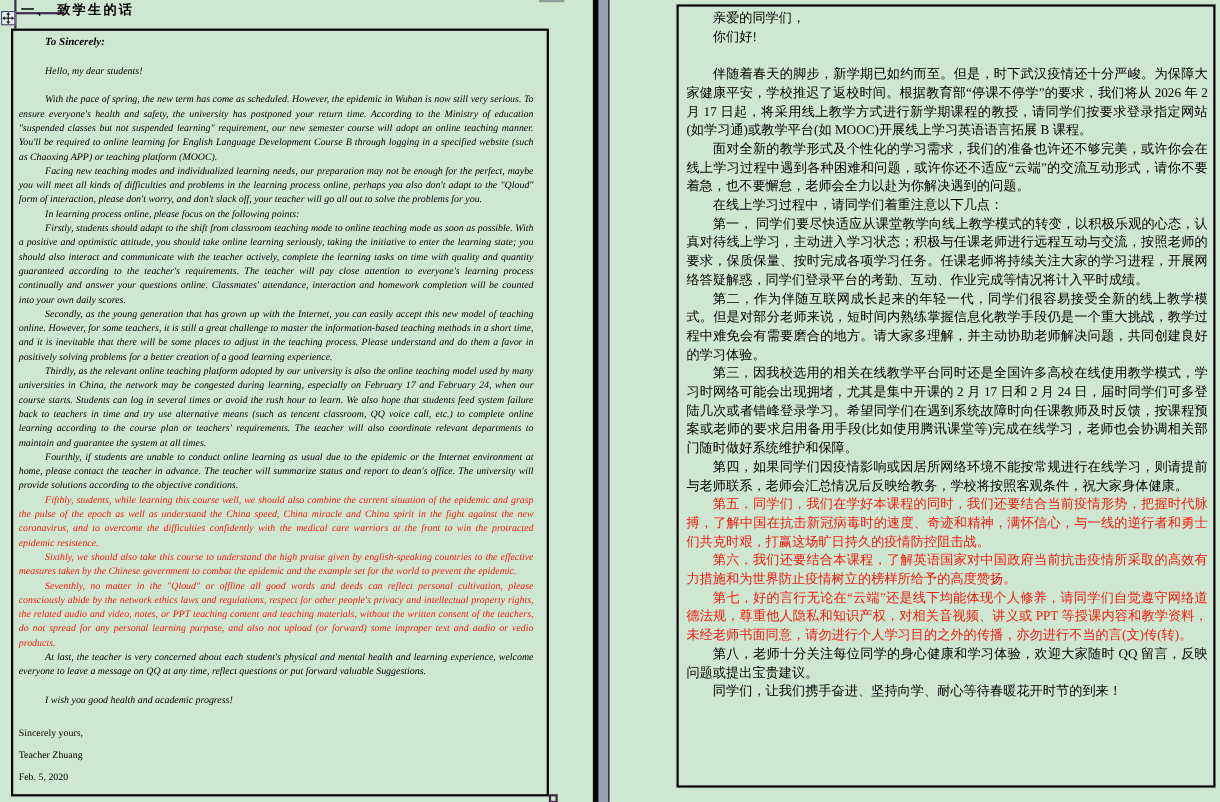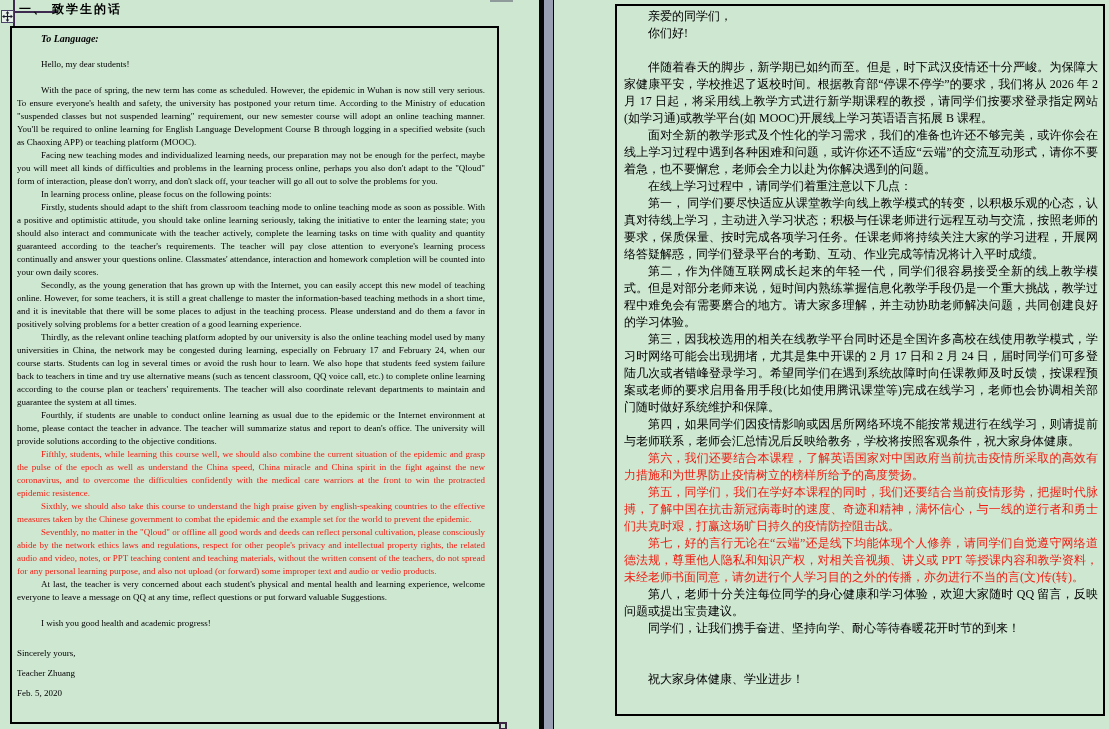--- a/index.html
+++ b/index.html
@@ -36,21 +36,21 @@
   .letter{
     position:absolute;box-sizing:border-box;border:2px solid #000;
     overflow:hidden;text-align:justify;
   }
   .letter p{margin:0;}
   .page-en{
     left:10px;top:26px;width:489px;height:698px;
     font-size:9px;line-height:13px;
     padding:4px 12px 0 5px;
   }
-  .page-en p.indent{text-indent:24px;}
+  .page-en p.indent{text-indent:24px;font-style:italic;}
   .page-en p.salutation{text-indent:24px;font-weight:bold;font-style:italic;font-size:10px;}
   .page-en p.blank{height:13px;}
   .page-en p.sig{text-indent:0;line-height:20px;}
   .page-cn{
     left:615px;top:4px;width:490px;height:712px;
     font-size:12px;line-height:17px;
     padding:2px 5px 0 7px;
   }
   .page-cn p.indent{text-indent:2em;}
   .page-cn p.blank{height:17px;}
@@ -70,21 +70,21 @@
 <div class="anchor">
   <svg width="11" height="11" viewBox="0 0 12 12">
     <path d="M6 0 L8 2.6 H4 Z M6 12 L8 9.4 H4 Z M0 6 L2.6 4 V8 Z M12 6 L9.4 4 V8 Z" fill="#1c1c2e"></path>
     <rect x="5.4" y="1.5" width="1.2" height="9" fill="#1c1c2e"></rect>
     <rect x="1.5" y="5.4" width="9" height="1.2" fill="#1c1c2e"></rect>
   </svg>
 </div>
 <div class="heading">一、 致学生的话</div>
 
 <div class="letter page-en">
-    <p class="salutation">To Language:</p>
+    <p class="salutation">To Sincerely:</p>
     <p class="blank"></p>
     <p class="indent">Hello, my dear students!</p>
     <p class="blank"></p>
     <p class="indent">With the pace of spring, the new term has come as scheduled. However, the epidemic in Wuhan is now still very serious. To ensure everyone's health and safety, the university has postponed your return time. According to the Ministry of education "suspended classes but not suspended learning" requirement, our new semester course will adopt an online teaching manner. You'll be required to online learning for English Language Development Course B through logging in a specified website (such as Chaoxing APP) or teaching platform (MOOC).</p>
     <p class="indent">Facing new teaching modes and individualized learning needs, our preparation may not be enough for the perfect, maybe you will meet all kinds of difficulties and problems in the learning process online, perhaps you also don't adapt to the "Qloud" form of interaction, please don't worry, and don't slack off, your teacher will go all out to solve the problems for you.</p>
     <p class="indent">In learning process online, please focus on the following points:</p>
     <p class="indent">Firstly, students should adapt to the shift from classroom teaching mode to online teaching mode as soon as possible. With a positive and optimistic attitude, you should take online learning seriously, taking the initiative to enter the learning state; you should also interact and communicate with the teacher actively, complete the learning tasks on time with quality and quantity guaranteed according to the teacher's requirements. The teacher will pay close attention to everyone's learning process continually and answer your questions online. Classmates' attendance, interaction and homework completion will be counted into your own daily scores.</p>
     <p class="indent">Secondly, as the young generation that has grown up with the Internet, you can easily accept this new model of teaching online. However, for some teachers, it is still a great challenge to master the information-based teaching methods in a short time, and it is inevitable that there will be some places to adjust in the teaching process. Please understand and do them a favor in positively solving problems for a better creation of a good learning experience.</p>
     <p class="indent">Thirdly, as the relevant online teaching platform adopted by our university is also the online teaching model used by many universities in China, the network may be congested during learning, especially on February 17 and February 24, when our course starts. Students can log in several times or avoid the rush hour to learn. We also hope that students feed system failure back to teachers in time and try use alternative means (such as tencent classroom, QQ voice call, etc.) to complete online learning according to the course plan or teachers' requirements.  The teacher will also coordinate relevant departments to maintain and guarantee the system at all times.</p>
     <p class="indent">Fourthly, if students are unable to conduct online learning as usual due to the epidemic or the Internet environment at home, please contact the teacher in advance. The teacher will summarize status and report to dean's office. The university will provide solutions according to the objective conditions.</p>
@@ -108,23 +108,22 @@
     <p class="indent">亲爱的同学们，</p>
     <p class="indent">你们好!</p>
     <p class="blank"></p>
     <p class="indent">伴随着春天的脚步，新学期已如约而至。但是，时下武汉疫情还十分严峻。为保障大家健康平安，学校推迟了返校时间。根据教育部“停课不停学”的要求，我们将从 2026 年 2 月 17 日起，将采用线上教学方式进行新学期课程的教授，请同学们按要求登录指定网站(如学习通)或教学平台(如 MOOC)开展线上学习英语语言拓展 B 课程。</p>
     <p class="indent">面对全新的教学形式及个性化的学习需求，我们的准备也许还不够完美，或许你会在线上学习过程中遇到各种困难和问题，或许你还不适应“云端”的交流互动形式，请你不要着急，也不要懈怠，老师会全力以赴为你解决遇到的问题。</p>
     <p class="indent">在线上学习过程中，请同学们着重注意以下几点：</p>
     <p class="indent">第一， 同学们要尽快适应从课堂教学向线上教学模式的转变，以积极乐观的心态，认真对待线上学习，主动进入学习状态；积极与任课老师进行远程互动与交流，按照老师的要求，保质保量、按时完成各项学习任务。任课老师将持续关注大家的学习进程，开展网络答疑解惑，同学们登录平台的考勤、互动、作业完成等情况将计入平时成绩。</p>
     <p class="indent">第二，作为伴随互联网成长起来的年轻一代，同学们很容易接受全新的线上教学模式。但是对部分老师来说，短时间内熟练掌握信息化教学手段仍是一个重大挑战，教学过程中难免会有需要磨合的地方。请大家多理解，并主动协助老师解决问题，共同创建良好的学习体验。</p>
     <p class="indent">第三，因我校选用的相关在线教学平台同时还是全国许多高校在线使用教学模式，学习时网络可能会出现拥堵，尤其是集中开课的 2 月 17 日和 2 月 24 日，届时同学们可多登陆几次或者错峰登录学习。希望同学们在遇到系统故障时向任课教师及时反馈，按课程预案或老师的要求启用备用手段(比如使用腾讯课堂等)完成在线学习，老师也会协调相关部门随时做好系统维护和保障。</p>
     <p class="indent">第四，如果同学们因疫情影响或因居所网络环境不能按常规进行在线学习，则请提前与老师联系，老师会汇总情况后反映给教务，学校将按照客观条件，祝大家身体健康。</p>
+    <p class="indent red">第五，同学们，我们在学好本课程的同时，我们还要结合当前疫情形势，把握时代脉搏，了解中国在抗击新冠病毒时的速度、奇迹和精神，满怀信心，与一线的逆行者和勇士们共克时艰，打赢这场旷日持久的疫情防控阻击战。</p>
     <p class="indent red">第六，我们还要结合本课程，了解英语国家对中国政府当前抗击疫情所采取的高效有力措施和为世界防止疫情树立的榜样所给予的高度赞扬。</p>
-    <p class="indent red">第五，同学们，我们在学好本课程的同时，我们还要结合当前疫情形势，把握时代脉搏，了解中国在抗击新冠病毒时的速度、奇迹和精神，满怀信心，与一线的逆行者和勇士们共克时艰，打赢这场旷日持久的疫情防控阻击战。</p>
     <p class="indent red">第七，好的言行无论在“云端”还是线下均能体现个人修养，请同学们自觉遵守网络道德法规，尊重他人隐私和知识产权，对相关音视频、讲义或 PPT 等授课内容和教学资料，未经老师书面同意，请勿进行个人学习目的之外的传播，亦勿进行不当的言(文)传(转)。</p>
     <p class="indent">第八，老师十分关注每位同学的身心健康和学习体验，欢迎大家随时 QQ 留言，反映问题或提出宝贵建议。</p>
     <p class="indent">同学们，让我们携手奋进、坚持向学、耐心等待春暖花开时节的到来！</p>
     <p class="blank"></p>
     <p class="blank"></p>
-    <p class="indent">祝大家身体健康、学业进步！</p>
     <p class="blank"></p>
     <p class="blank"></p>
   </div>
 
 </body></html>

